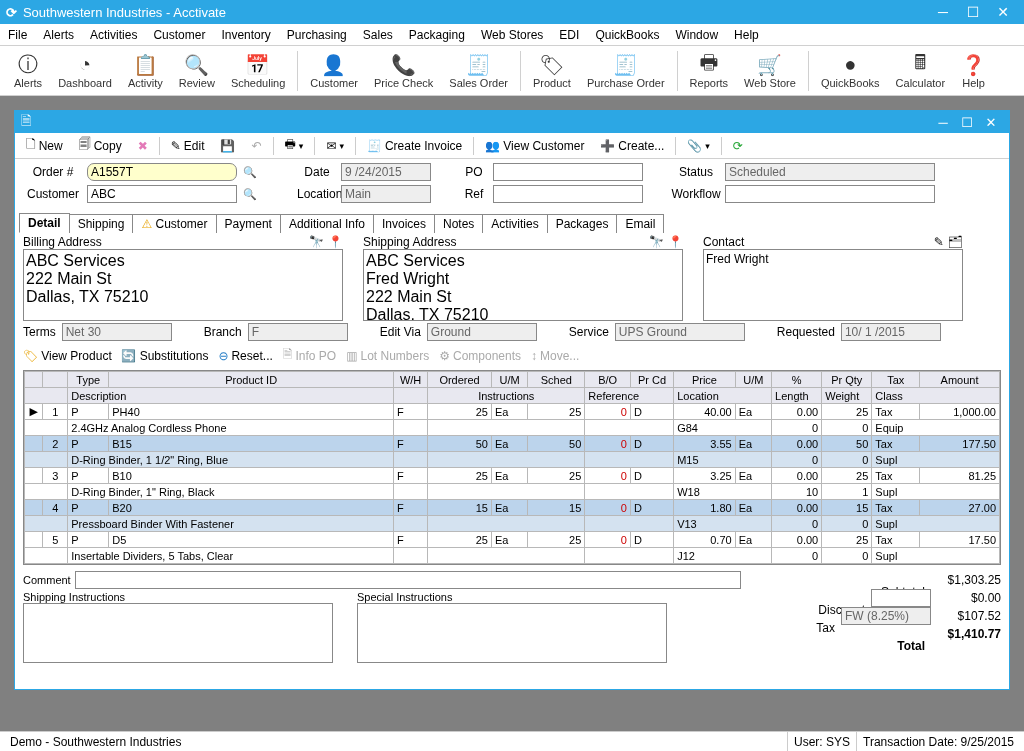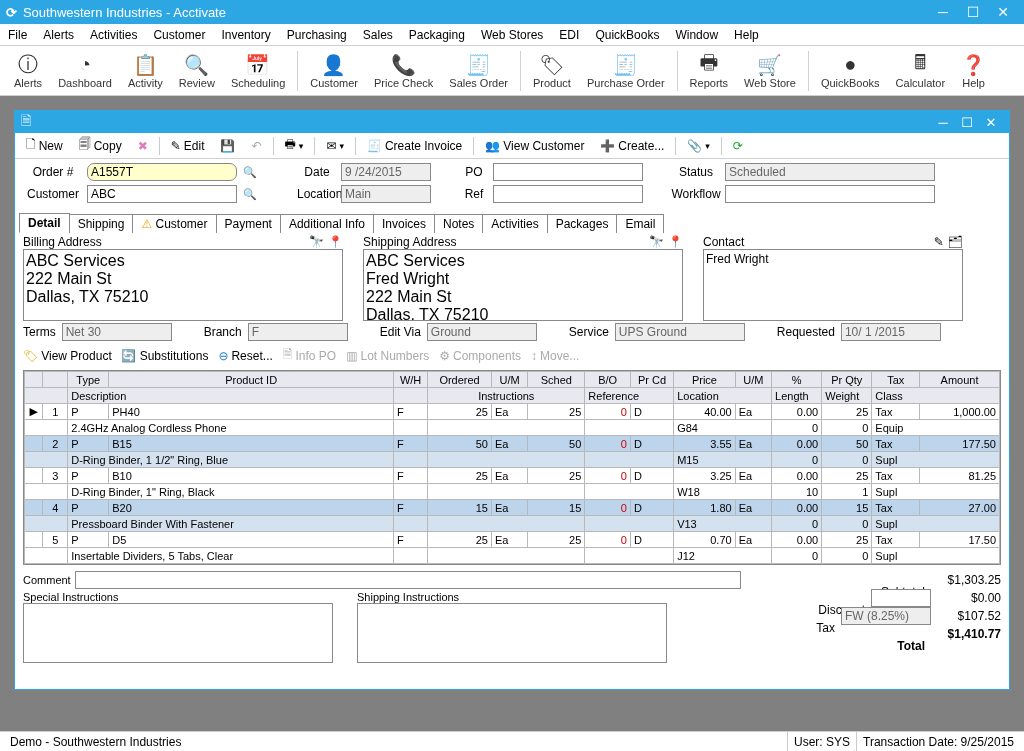--- a/index.html
+++ b/index.html
@@ -579,25 +579,25 @@
       </div>
 
       <div class="bottom-area">
         <div class="bottom-left">
           <div style="display:flex; align-items:center; gap:4px;">
             <span>Comment</span>
             <input class="fld" style="flex: 1 1 0%;" value="">
           </div>
           <div class="instr-row">
             <div>
-              <div>Special Instructions</div>
+              <div>Shipping Instructions</div>
               <textarea class="instr" style=""></textarea>
             </div>
             <div>
-              <div>Shipping Instructions</div>
+              <div>Special Instructions</div>
               <textarea class="instr" style=""></textarea>
             </div>
           </div>
         </div>
         <div class="totals">
           <div class="totals-row">
               <span class="lbl">Subtotal</span>
               <span class="val">$1,303.25</span>
             </div>
           <div class="totals-row">

